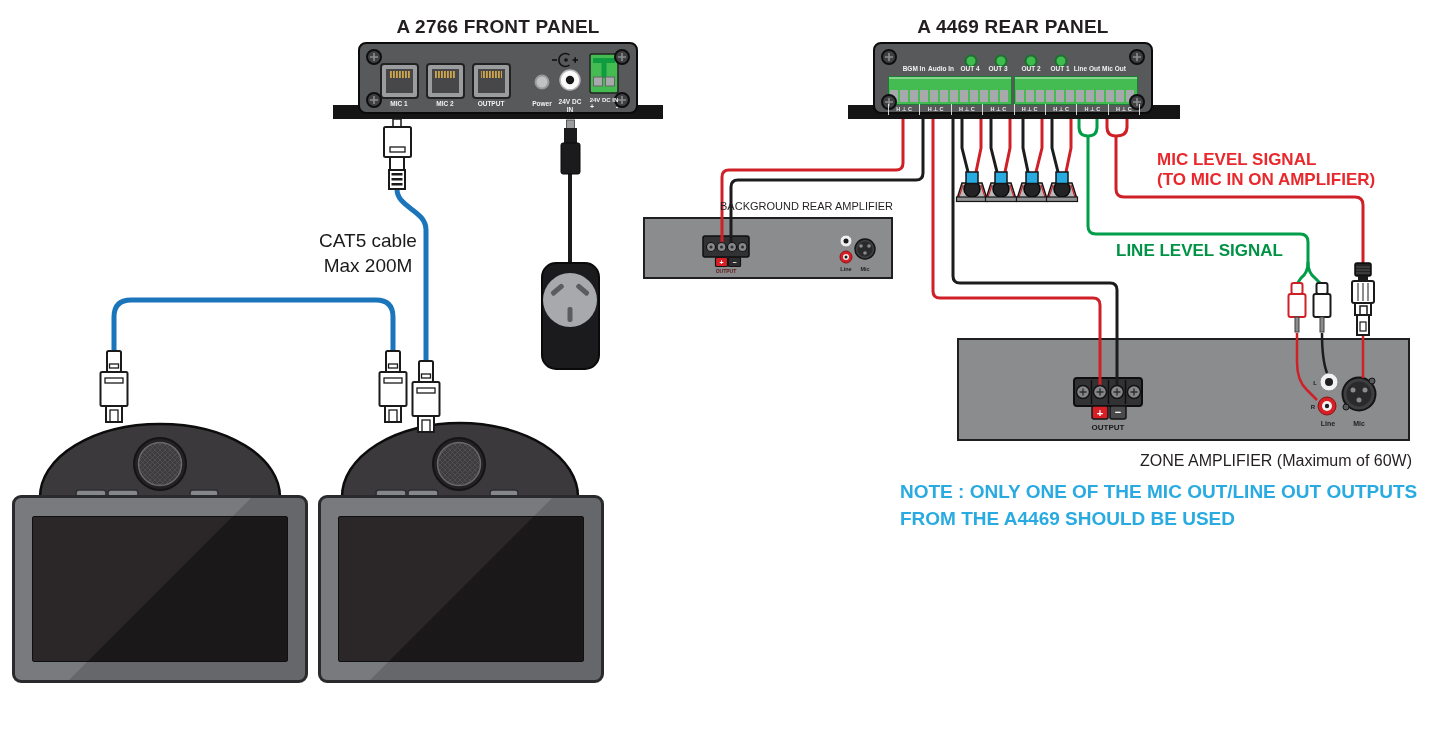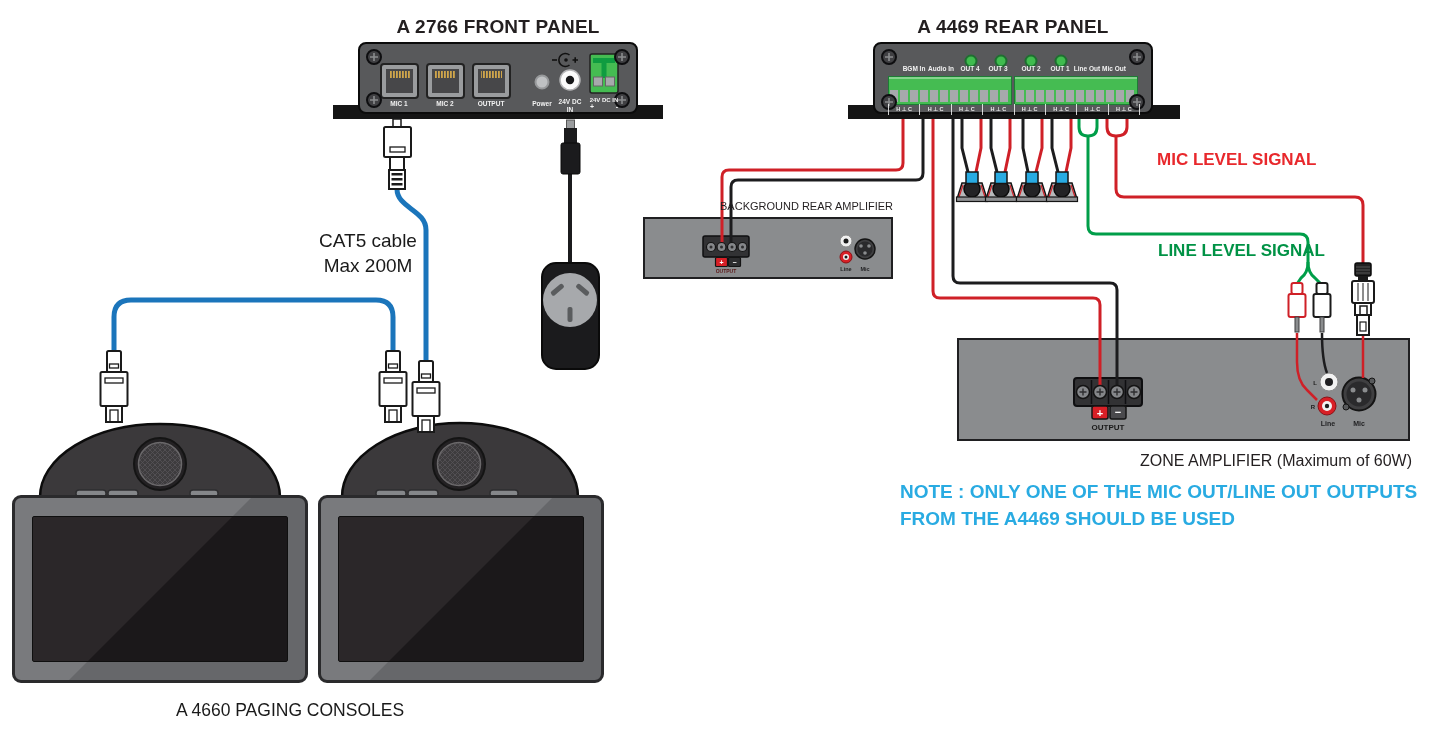--- a/index.html
+++ b/index.html
@@ -385,23 +385,23 @@
   <div class="txt cat5" style="left:288px;top:228px;width:160px;">
     <div>CAT5 cable</div>
     <div>Max 200M</div>
   </div>
 
   <div class="txt ampname" style="left:640px;top:200px;width:253px;">BACKGROUND REAR AMPLIFIER</div>
   <div class="txt zonename" style="left:1000px;top:452px;width:412px;">ZONE AMPLIFIER (Maximum of 60W)</div>
 
   <div class="txt micnote" style="left:1157px;top:150px;">
     <div>MIC LEVEL SIGNAL</div>
-  </div>
-  <div class="txt linenote" style="left:1116px;top:241px;margin-left:42px;">
+    <div>(TO MIC IN ON AMPLIFIER)</div>
+  </div>
+  <div class="txt linenote" style="left:1116px;top:241px;">
     <div>LINE LEVEL SIGNAL</div>
   </div>
   <div class="txt usagenote" style="left:900px;top:478px;width:500px;">
     <div>NOTE : ONLY ONE OF THE MIC OUT/LINE OUT OUTPUTS</div>
     <div>FROM THE A4469 SHOULD BE USED</div>
   </div>
 
-  <div class="txt consoles" style="left:140px;top:700px;width:300px;">A 4660 PAGING CONSOLES</div>
 </div>
 
 </body></html>

